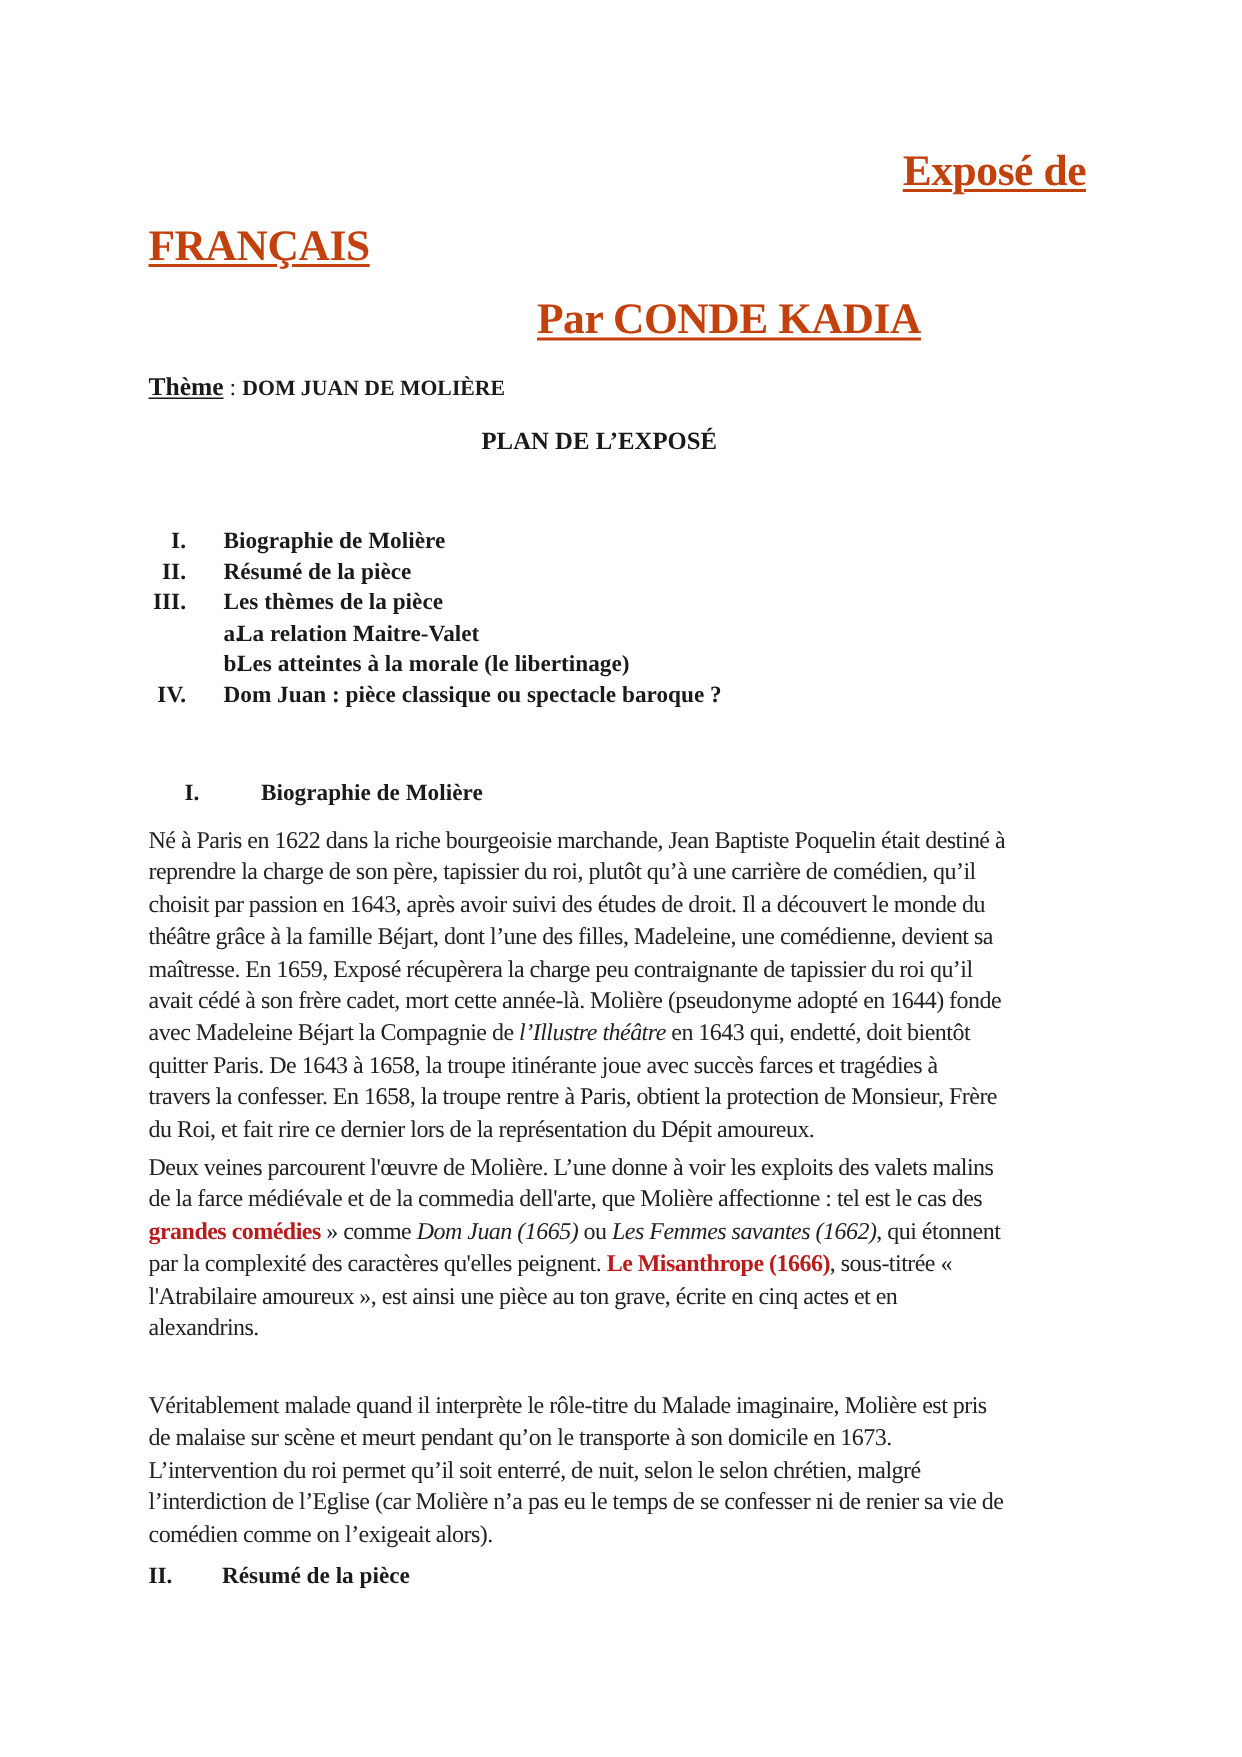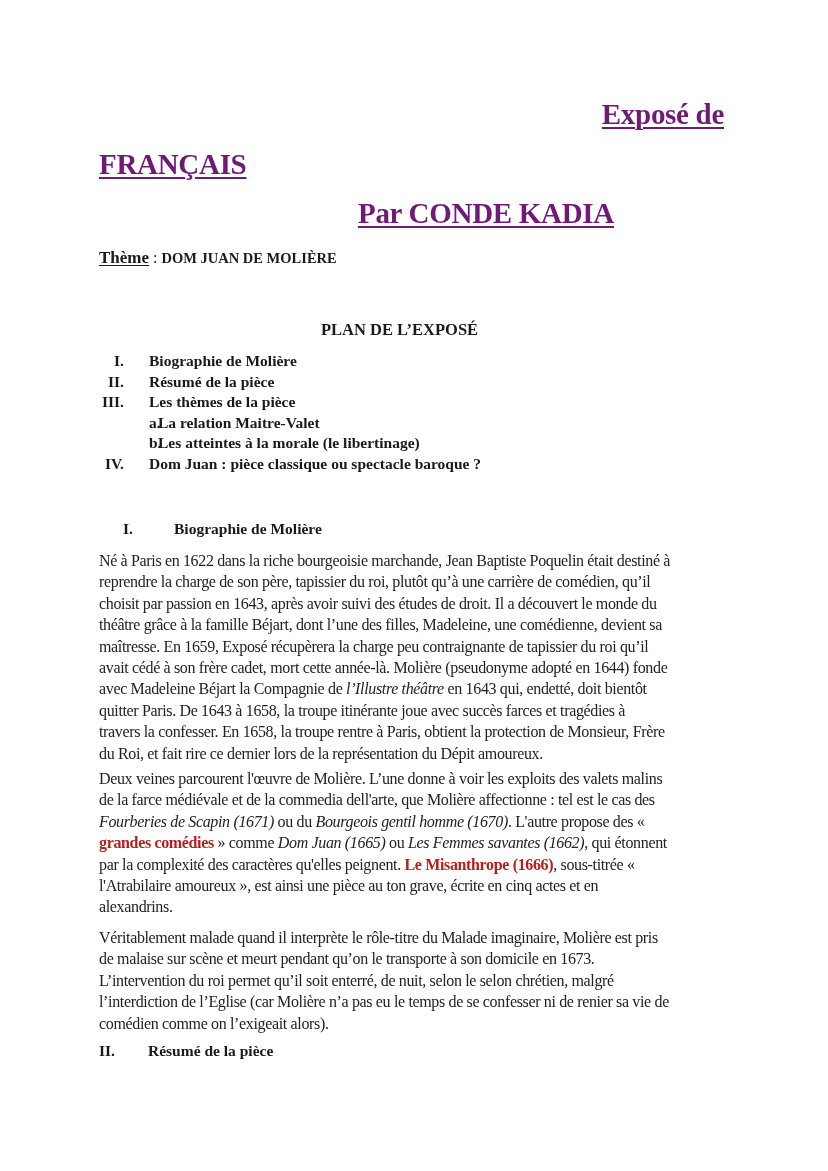--- a/index.html
+++ b/index.html
@@ -23,21 +23,21 @@
     }
     .abs { position: absolute; white-space: nowrap; }
 
     
     .title-line {
       font-weight: bold;
       font-size: 29px;
       text-decoration: underline;
       text-decoration-thickness: 2px;
       text-underline-offset: 3px;
-      color: #701a75;
+      color: #c2410c;
       letter-spacing: -0.3px;
     }
     .title-expose { right: 104px; top: 98px; }
     .title-francais {
       left: 99px; top: 148px;
     }
     .title-francais .trail {
       display: inline-block;
       width: 140px;
     }
@@ -54,21 +54,20 @@
       text-underline-offset: 2px;
     }
     .theme-value {
       font-weight: bold;
       font-size: 14.5px;
     }
     .plan-title {
       left: 321px; top: 284px;
       font-weight: bold;
       font-size: 16.5px;
-      margin-top: 36px;
     }
 
     
     .plan-list {
       position: absolute;
       left: 0; top: 352px;
       width: 828px;
     }
     .plan-row {
       position: relative;
@@ -179,21 +178,20 @@
       <span class="ln"><span>maîtresse. En 1659, Exposé récupèrera la charge peu contraignante de tapissier du roi qu’il</span></span>
       <span class="ln"><span>avait cédé à son frère cadet, mort cette année-là. Molière (pseudonyme adopté en 1644) fonde</span></span>
       <span class="ln"><span>avec Madeleine Béjart la Compagnie de </span><span class="it">l’Illustre théâtre</span><span> en 1643 qui, endetté, doit bientôt</span></span>
       <span class="ln"><span>quitter Paris. De 1643 à 1658, la troupe itinérante joue avec succès farces et tragédies à</span></span>
       <span class="ln"><span>travers la confesser. En 1658, la troupe rentre à Paris, obtient la protection de Monsieur, Frère</span></span>
       <span class="ln"><span>du Roi, et fait rire ce dernier lors de la représentation du Dépit amoureux.</span></span>
     </div>
   <div class="para para2">
       <span class="ln"><span>Deux veines parcourent l'œuvre de Molière. L’une donne à voir les exploits des valets malins</span></span>
       <span class="ln"><span>de la farce médiévale et de la commedia dell'arte, que Molière affectionne :  tel est le cas des</span></span>
-      <span class="ln"><span class="it">Fourberies de Scapin (1671)</span><span> ou du </span><span class="it">Bourgeois gentil homme (1670)</span><span>. L'autre propose des «</span></span>
       <span class="ln"><span class="bd">grandes comédies</span><span> » comme </span><span class="it">Dom Juan (1665)</span><span> ou </span><span class="it">Les Femmes savantes (1662)</span><span>, qui étonnent</span></span>
       <span class="ln"><span>par la complexité des caractères qu'elles peignent. </span><span class="bd">Le Misanthrope (1666)</span><span>, sous-titrée «</span></span>
       <span class="ln"><span>l'Atrabilaire amoureux », est ainsi une pièce au ton grave, écrite en cinq actes et en</span></span>
       <span class="ln"><span>alexandrins.</span></span>
     </div>
   <div class="para para3">
       <span class="ln"><span>Véritablement malade quand il interprète le rôle-titre du Malade imaginaire, Molière est pris</span></span>
       <span class="ln"><span>de malaise sur scène et meurt pendant qu’on le transporte à son domicile en 1673.</span></span>
       <span class="ln"><span>L’intervention du roi permet qu’il soit enterré, de nuit, selon le selon chrétien, malgré</span></span>
       <span class="ln"><span>l’interdiction de l’Eglise (car Molière n’a pas eu le temps de se confesser ni de renier sa vie de</span></span>

